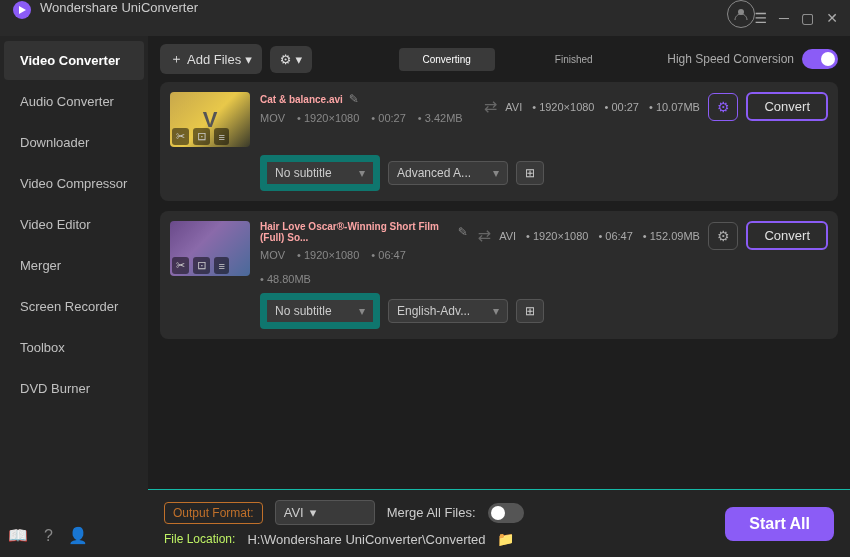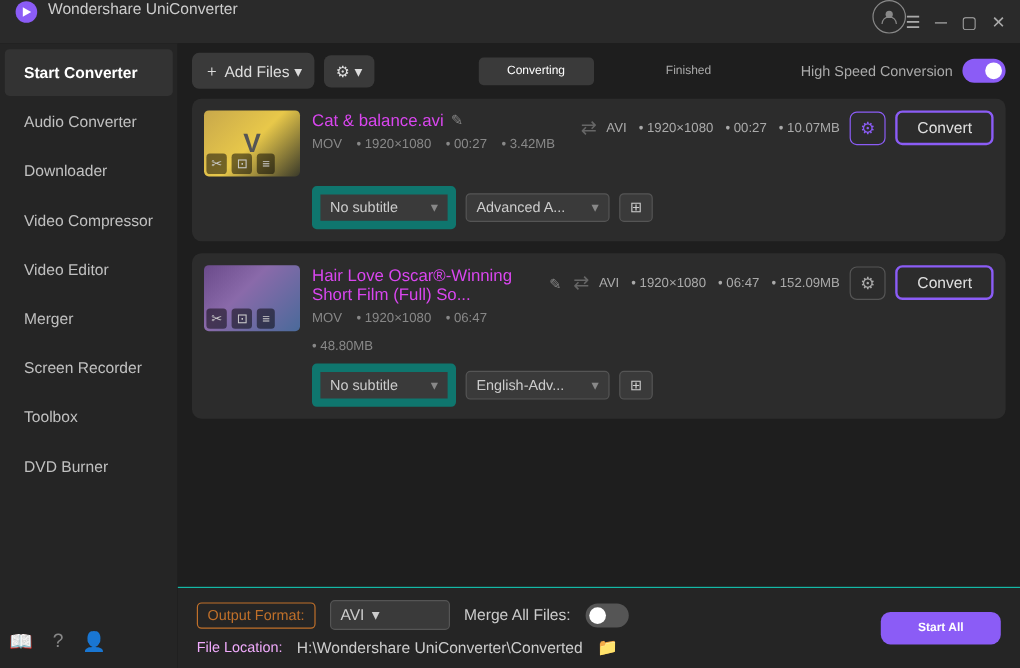--- a/index.html
+++ b/index.html
@@ -225,23 +225,23 @@
       flex: 1;
       min-width: 0;
     }
     .file-name-row {
       display: flex;
       align-items: center;
       gap: 6px;
       margin-bottom: 6px;
     }
     .file-name {
-      font-size: 14px;
-      color: #d946ef;
-      font-weight: 400;
+      font-size: 10px;
+      color: #fca5a5;
+      font-weight: 700;
     }
     .file-edit-icon {
       color: #888;
       font-size: 12px;
       cursor: pointer;
     }
     .file-meta {
       display: flex;
       gap: 12px;
       font-size: 11px;
@@ -398,21 +398,21 @@
       background: white;
       border-radius: 50%;
     }
     .start-all-btn {
       margin-left: auto;
       background: #8b5cf6;
       border: none;
       border-radius: 8px;
       color: #fff;
       padding: 8px 24px;
-      font-size: 10px;
+      font-size: 16px;
       font-weight: 600;
       cursor: pointer;
       min-width: 100px;
     }
     .file-location-path {
       color: #ccc;
       font-size: 13px;
     }
     .folder-icon {
       color: #888;
@@ -463,21 +463,21 @@
     <span class="title-bar-icon">☰</span>
     <span class="title-bar-icon">─</span>
     <span class="title-bar-icon">▢</span>
     <span class="title-bar-icon">✕</span>
   </div>
 </div>
 
 <div class="main-layout">
 
   <div class="sidebar">
-    <div class="sidebar-item active">Start Converter</div>
+    <div class="sidebar-item active">Video Converter</div>
     <div class="sidebar-item">Audio Converter</div>
     <div class="sidebar-item">Downloader</div>
     <div class="sidebar-item">Video Compressor</div>
     <div class="sidebar-item">Video Editor</div>
     <div class="sidebar-item">Merger</div>
     <div class="sidebar-item">Screen Recorder</div>
     <div class="sidebar-item">Toolbox</div>
     <div class="sidebar-item">DVD Burner</div>
     <div class="sidebar-bottom">
       <span class="sidebar-bottom-icon">📖</span>
@@ -618,21 +618,21 @@
         <div class="bottom-row1">
           <span class="output-format-label">Output Format:</span>
           <div class="format-select">
             <span>AVI</span>
             <span>▾</span>
           </div>
           <span class="merge-label">Merge All Files:</span>
           <div class="toggle-off"></div>
         </div>
         <div class="bottom-row2">
-          <span style="font-size:12px; color:#f0abfc;">File Location:</span>
+          <span style="font-size:12px; color:#bef264;">File Location:</span>
           <span class="file-location-path">H:\Wondershare UniConverter\Converted</span>
           <span class="folder-icon">📁</span>
         </div>
       </div>
       <button class="start-all-btn">Start All</button>
     </div>
 
   </div>
 </div>
 

